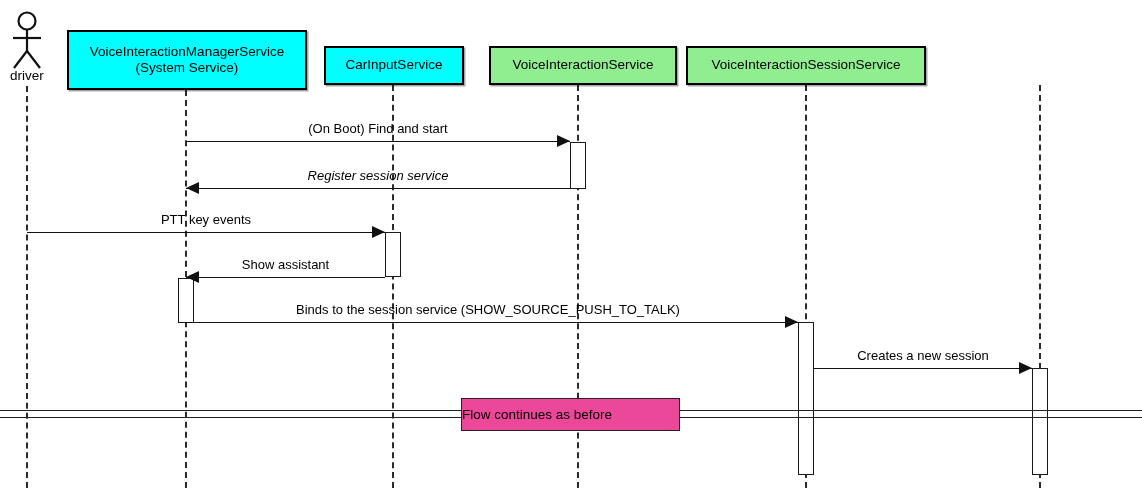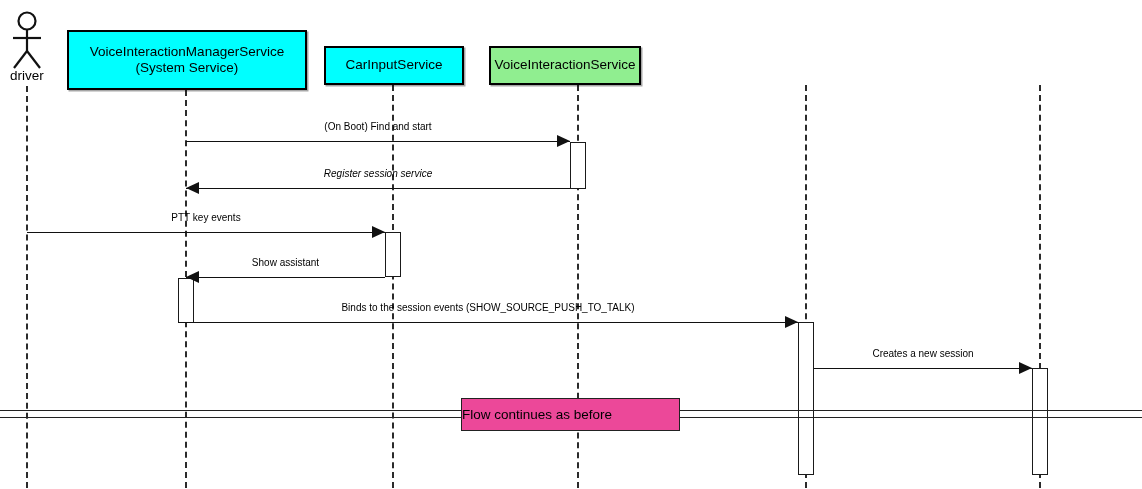--- a/index.html
+++ b/index.html
@@ -25,21 +25,21 @@
 
   .activation{
     position:absolute;box-sizing:border-box;
     background:#ffffff;border:1.6px solid #1a1a1a;
   }
 
   .msg-line{position:absolute;height:0;border-top:1.6px solid #111;}
   .arrow-head{position:absolute;width:0;height:0;border-top:6px solid transparent;border-bottom:6px solid transparent;}
   .arrow-head.right{border-left:13px solid #111;}
   .arrow-head.left{border-right:13px solid #111;}
-  .msg-label{position:absolute;font-size:10px;white-space:nowrap;text-align:center;color:#000;}
+  .msg-label{position:absolute;font-size:13px;white-space:nowrap;text-align:center;color:#000;}
 
   .delay-line{position:absolute;height:0;border-top:1.4px solid #222;}
   .delay-box{
     position:absolute;box-sizing:border-box;background:#ec4899;border:1.4px solid #222;
     display:flex;align-items:center;justify-content:flex-start;
     font-size:13.5px;white-space:nowrap;
   }
 </style>
 </head>
 <body>
@@ -58,43 +58,46 @@
         <line x1="22" y1="41" x2="9" y2="58" stroke="#111" stroke-width="2.2"></line>
         <line x1="22" y1="41" x2="35" y2="58" stroke="#111" stroke-width="2.2"></line>
       </svg></div>
     <div class="actor-label" style="left: -23px; top: 68px; width: 100px;">driver</div>
     <div class="header-box cyan" style="left: 67px; top: 30px; width: 240px; height: 60px;">
       <span>VoiceInteractionManagerService<br>(System Service)</span>
     </div>
     <div class="header-box cyan" style="left: 324px; top: 46px; width: 140px; height: 39px;">
       <span>CarInputService</span>
     </div>
-    <div class="header-box green" style="left: 489px; top: 46px; width: 152px; height: 39px;">
+    <div class="header-box green" style="left: 489px; top: 46px; width: 188px; height: 39px;">
       <span>VoiceInteractionService</span>
+    </div>
+    <div class="header-box green" style="left: 686px; top: 46px; width: 240px; height: 39px;">
+      <span>VoiceInteractionSessionService</span>
     </div>
     <div class="activation" style="left: 570px; top: 142px; width: 16px; height: 47px;"></div>
     <div class="activation" style="left: 385px; top: 232px; width: 16px; height: 45px;"></div>
     <div class="activation" style="left: 178px; top: 278px; width: 16px; height: 45px;"></div>
     <div class="activation" style="left: 798px; top: 322px; width: 16px; height: 153px;"></div>
     <div class="activation" style="left: 1032px; top: 368px; width: 16px; height: 107px;"></div>
     <div class="msg-line" style="left: 186px; top: 141px; width: 384px;"></div>
     <div class="arrow-head right" style="left: 557px; top: 135.4px;"></div>
     <div class="msg-label" style="left: 48px; top: 121px; width: 660px;">(On Boot) Find and start</div>
     <div class="msg-line" style="left: 186px; top: 188px; width: 384px;"></div>
     <div class="arrow-head left" style="left: 186px; top: 182.4px;"></div>
     <div class="msg-label" style="left: 48px; top: 168px; width: 660px; font-style: italic;">Register session service</div>
     <div class="msg-line" style="left: 27px; top: 232px; width: 358px;"></div>
     <div class="arrow-head right" style="left: 372px; top: 226.4px;"></div>
     <div class="msg-label" style="left: -124px; top: 212px; width: 660px;">PTT key events</div>
     <div class="msg-line" style="left: 186px; top: 277px; width: 199px;"></div>
     <div class="arrow-head left" style="left: 186px; top: 271.4px;"></div>
     <div class="msg-label" style="left: -44.5px; top: 257px; width: 660px;">Show assistant</div>
     <div class="msg-line" style="left: 178px; top: 322px; width: 620px;"></div>
     <div class="arrow-head right" style="left: 785px; top: 316.4px;"></div>
-    <div class="msg-label" style="left: 158px; top: 302px; width: 660px;">Binds to the session events (SHOW_SOURCE_PUSH_TO_TALK)</div>
+    <div class="msg-label" style="left: 158px; top: 302px; width: 660px;">Binds to the session service (SHOW_SOURCE_PUSH_TO_TALK)</div>
     <div class="msg-line" style="left: 814px; top: 368px; width: 218px;"></div>
     <div class="arrow-head right" style="left: 1019px; top: 362.4px;"></div>
     <div class="msg-label" style="left: 593px; top: 348px; width: 660px;">Creates a new session</div>
     <div class="delay-line" style="left: 0px; top: 410px; width: 461px;"></div>
     <div class="delay-line" style="left: 680px; top: 410px; width: 462px;"></div>
     <div class="delay-line" style="left: 0px; top: 417px; width: 461px;"></div>
     <div class="delay-line" style="left: 680px; top: 417px; width: 462px;"></div>
     <div class="delay-box" style="left: 461px; top: 398px; width: 219px; height: 33px;">
       <span>Flow continues as before</span>
     </div>

